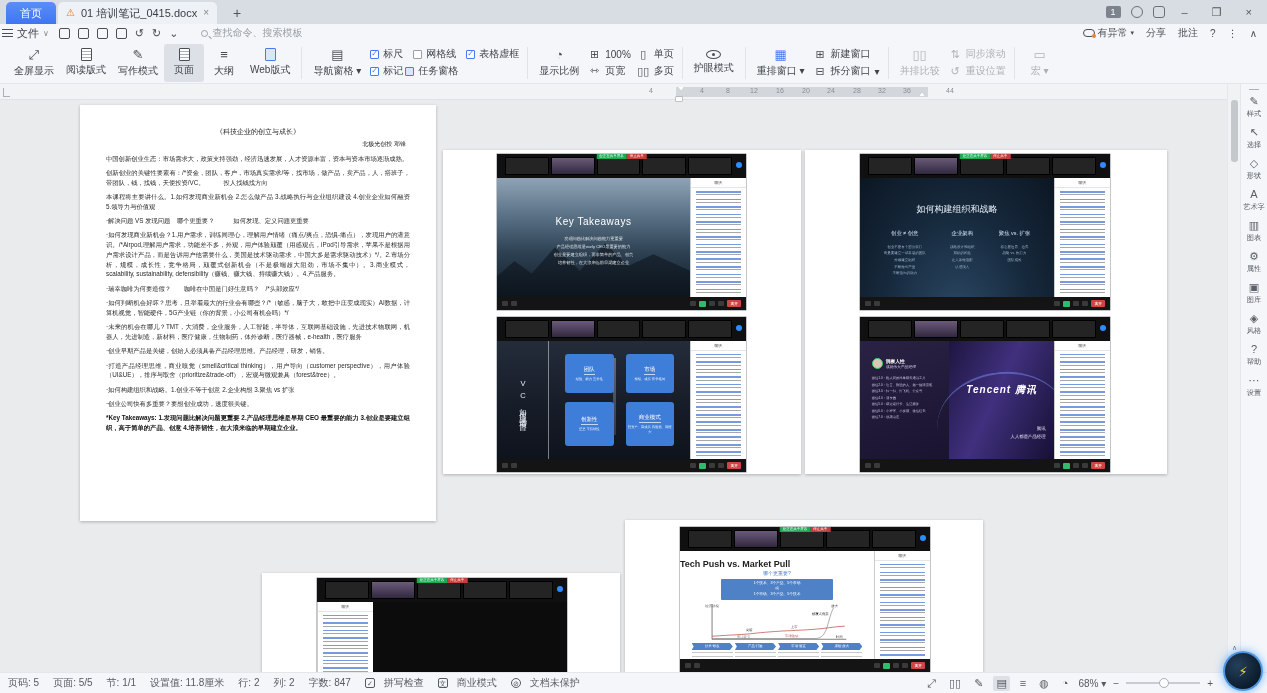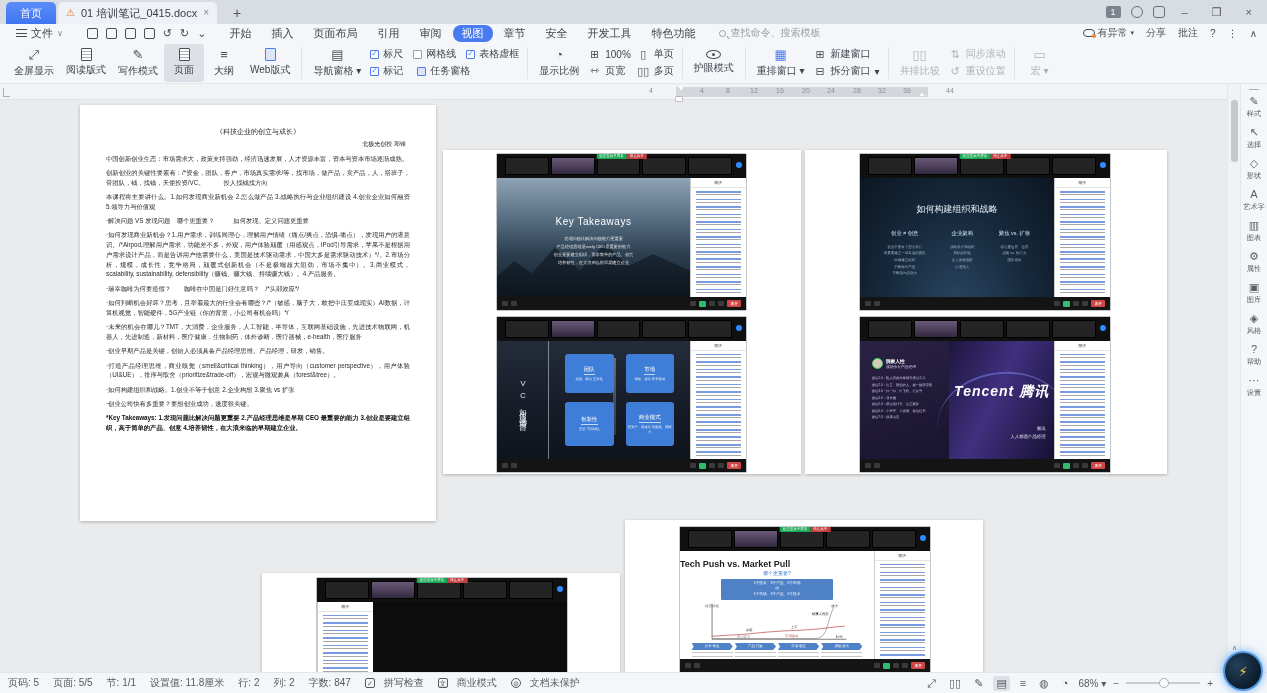--- a/index.html
+++ b/index.html
@@ -12,21 +12,21 @@
 .doctab .warn{color:#e8833a;font-size:10px}
 .doctab .x{color:#888;font-size:10px}
 .newtab{font-size:14px;color:#555;margin-left:10px;line-height:22px;padding:0 6px}
 .tb-right{margin-left:auto;display:flex;align-items:center;gap:10px;height:24px;padding-right:8px}
 .badge1{background:#7d838c;color:#fff;font-size:9px;border-radius:2px;padding:1px 5px}
 .mini-ic{width:12px;height:12px;border:1px solid #6a7078;border-radius:3px}
 .mini-ic.round{border-radius:50%}
 .winbtn{font-size:11px;color:#555;padding:0 7px;line-height:24px}
 
 .menubar{position:absolute;left:0;top:24px;right:0;height:18px;background:#f4f6f9;z-index:6;display:flex;align-items:center;font-size:11px;color:#3f444b}
-.mb-file{display:flex;align-items:center;gap:4px;padding:0 16px}
+.mb-file{display:flex;align-items:center;gap:4px;padding:0 2px}
 .hamb{width:11px;height:8px;border-top:1.5px solid #4a4f55;border-bottom:1.5px solid #4a4f55;position:relative}
 .hamb:after{content:"";position:absolute;left:0;top:2.8px;width:11px;height:1.5px;background:#4a4f55}
 .qat{display:flex;align-items:center;gap:8px;padding:0 8px;color:#4a4f55;font-size:10px}
 .qic{width:11px;height:11px;border:1.2px solid #4a4f55;border-radius:2px}
 .qic.undo,.qic.redo{border:none;width:auto;height:auto;font-size:11px}
 .menus{display:flex;align-items:center;gap:2px;margin-left:6px}
 .menu-item{padding:1px 9px;border-radius:8px}
 .menu-item.active{background:#4a7af0;color:#fff}
 .mb-search{display:flex;align-items:center;gap:5px;margin-left:14px;color:#9aa0a6;font-size:10px}
 .mag{width:7px;height:7px;border:1.2px solid #9aa0a6;border-radius:50%;position:relative}
@@ -112,21 +112,21 @@
 
 .s-tx{display:flex}
 .tx-left{width:46%;background:linear-gradient(160deg,#2a2244,#191430);padding:9% 5% 0 6%}
 .tx-head{display:flex;gap:3px;margin-bottom:6px;align-items:center}
 .tx-av{width:11px;height:11px;border-radius:50%;background:#d8c8b8;border:1px solid #3fd06a;flex:none}
 .tx-nm{display:block;font-size:4.8px;color:#fff;font-weight:bold}
 .tx-rl{display:block;font-size:3.8px;color:#cfc5e8}
 .tx-it{font-size:3.3px;color:#c9c0dd;line-height:1.95}
 .tx-right{flex:1;background:linear-gradient(115deg,#1e1640 0%,#40307e 45%,#161033 100%);position:relative}
 .tx-right:before{content:"";position:absolute;left:-12%;top:26%;width:125%;height:85%;border-top:2px solid rgba(130,150,255,.45);border-radius:50%;transform:rotate(-7deg)}
-.tx-logo{position:absolute;top:36%;width:100%;text-align:center;color:#fff;font-size:14px;font-weight:bold;font-style:italic;letter-spacing:1px}
+.tx-logo{position:absolute;top:36%;width:100%;text-align:center;color:#fff;font-size:10px;font-weight:bold;font-style:italic;letter-spacing:1px}
 .tx-cap{position:absolute;right:8%;bottom:16%;text-align:right;color:#e8e4f5;font-size:4.4px;line-height:1.7}
 .tx-cap span{display:block}
 
 .s-pm{background:#fff}
 .pm-title{text-align:center;color:#2f3a46;font-size:8.5px;margin-top:14%}
 .pm-tiles{display:flex;gap:4px;justify-content:center;margin-top:12%}
 .pm-tile{width:34px;height:28px;border-radius:2px;color:#fff;font-size:3.7px;display:flex;align-items:center;justify-content:center;text-align:center;padding:1px}
 .pt0{background:linear-gradient(#4a5866,#222e3c)}.pt1{background:linear-gradient(#37465a,#1c2838)}.pt2{background:linear-gradient(#3e3648,#241e30)}.pt3{background:linear-gradient(#46566a,#26323e)}.pt4{background:linear-gradient(#3a4a5e,#1e2a38)}
 
 .s-tp{background:#fff}
@@ -189,32 +189,20 @@
   </div>
   <div class="qat">
     <span class="qic"></span>
     <span class="qic"></span>
     <span class="qic"></span>
     <span class="qic"></span>
     <span class="qic undo">↺</span>
     <span class="qic redo">↻</span>
     <span class="qic undo">⌄</span>
   </div>
-  <div class="menus">
-    <span class="menu-item">开始</span>
-    <span class="menu-item">插入</span>
-    <span class="menu-item">页面布局</span>
-    <span class="menu-item">引用</span>
-    <span class="menu-item">审阅</span>
-    <span class="menu-item active">视图</span>
-    <span class="menu-item">章节</span>
-    <span class="menu-item">安全</span>
-    <span class="menu-item">开发工具</span>
-    <span class="menu-item">特色功能</span>
-  </div>
   <div class="mb-search">
     <span class="mag"></span>
     <span>查找命令、搜索模板</span>
   </div>
   <div class="mb-right">
     <span style="display:flex;align-items:center;gap:3px">
         <span class="cloud"></span>
         <span>有异常</span>
         <span style="font-size:7px">▾</span>
       </span>
@@ -264,21 +252,21 @@
         </span>
       <span class="rsm">
           <span class="chk"></span>
           <span>网格线</span>
         </span>
       <span class="rsm">
           <span class="chk on"></span>
           <span>表格虚框</span>
         </span>
     </div>
-    <div style="display:flex;gap:14px">
+    <div style="display:flex;gap:2px">
       <span class="rsm">
           <span class="chk on"></span>
           <span>标记</span>
         </span>
       <span class="rsm">
           <span class="chk sq"></span>
           <span>任务窗格</span>
         </span>
     </div>
   </div>

